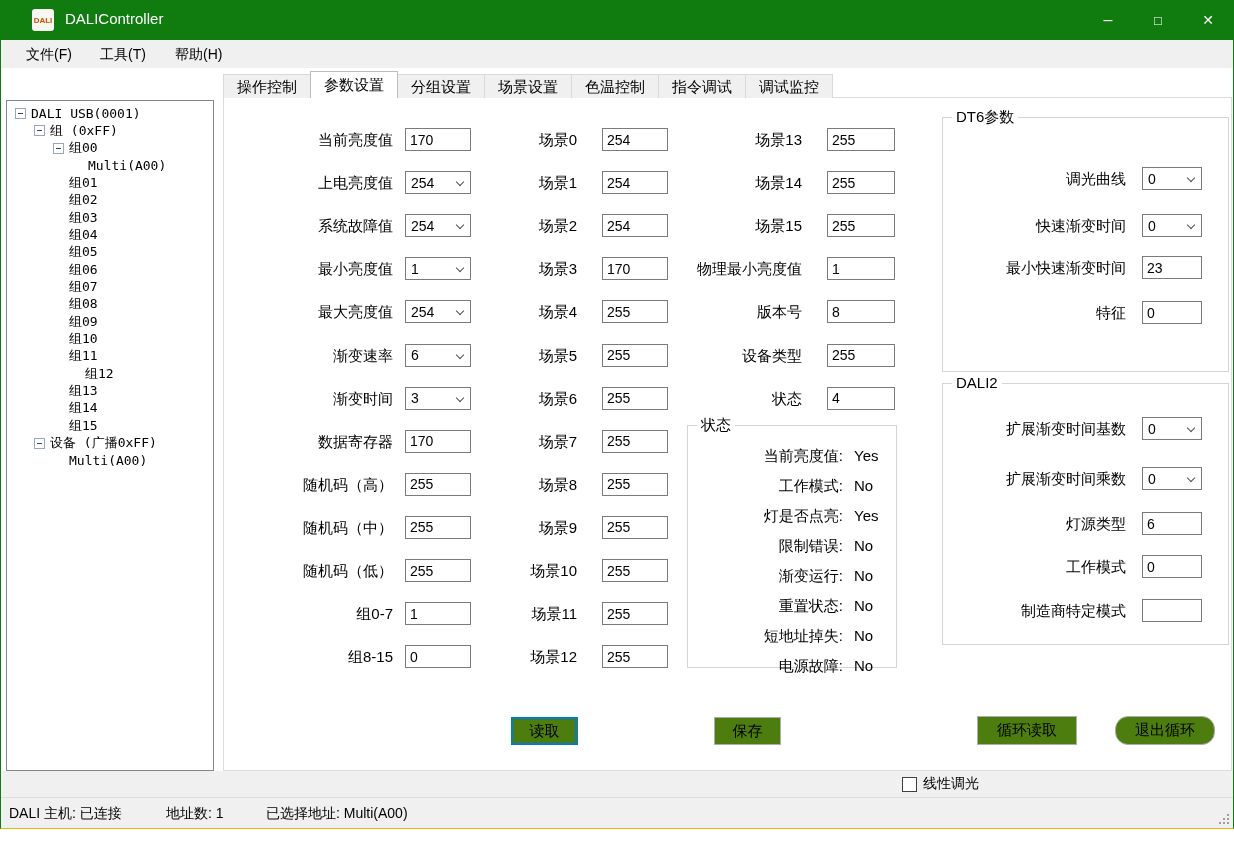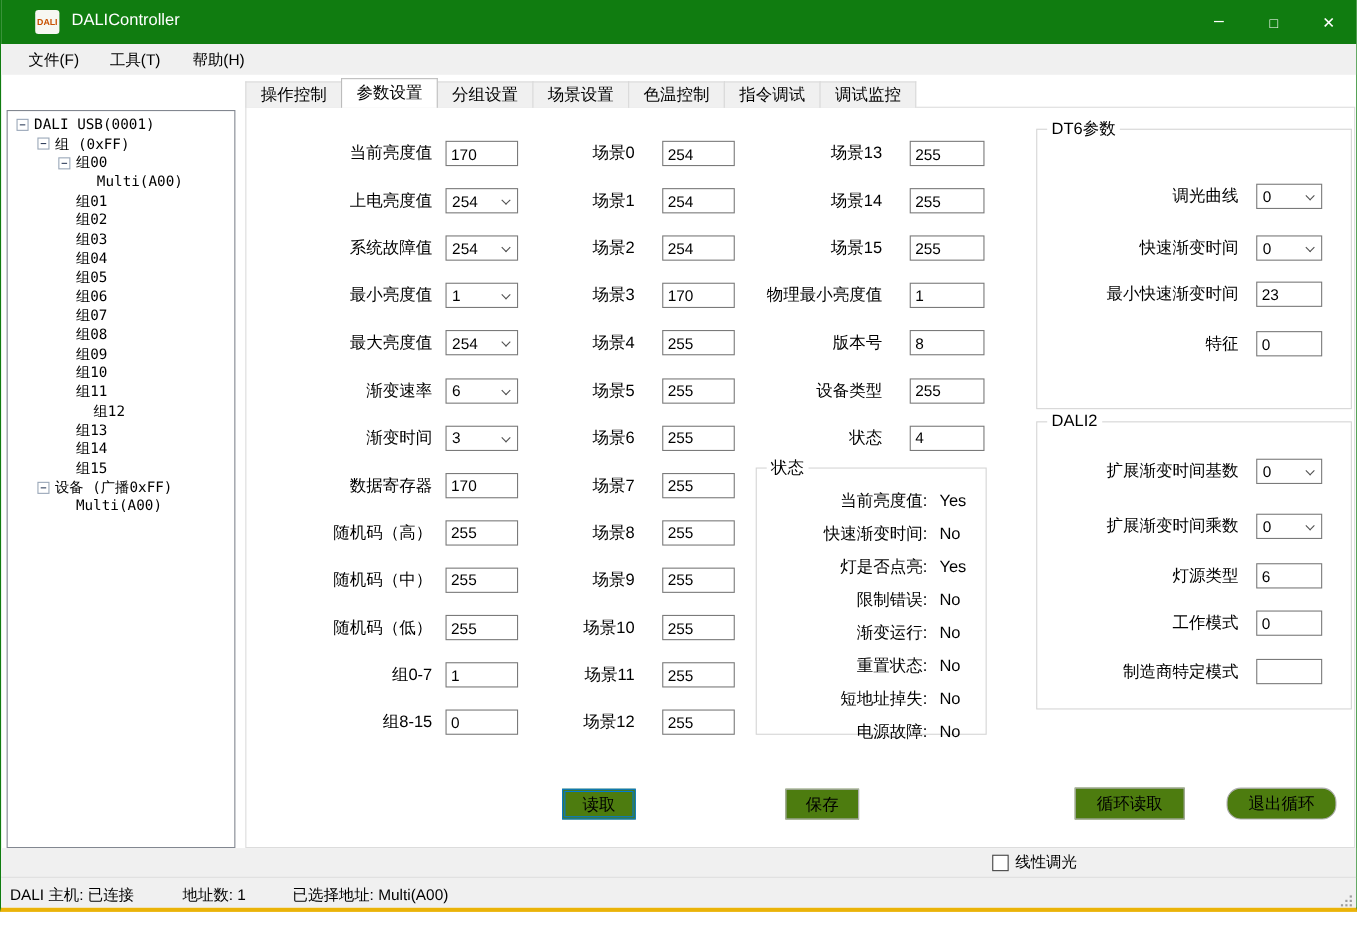--- a/index.html
+++ b/index.html
@@ -1,20 +1,20 @@
 <!DOCTYPE html>
 <html><head>
 <meta charset="utf-8">
 <style>
   * { margin:0; padding:0; box-sizing:border-box; }
   html,body { width:1234px; height:860px; background:#ffffff;
     font-family:"Liberation Sans","DejaVu Sans",sans-serif; color:#000; }
   .window { position:absolute; left:0; top:0; width:1234px; height:829px;
     background:#fff; border-left:1px solid #107C10; border-right:1px solid #107C10;
-    border-bottom:4px solid #eab308; overflow:hidden; }
+    border-bottom:1px solid #eab308; overflow:hidden; }
 
   
   .titlebar { position:absolute; left:0; top:0; width:100%; height:40px; background:#107C10; }
   .app-icon { position:absolute; left:31px; top:9px; width:22px; height:22px; background:#f7f7f2;
     border-radius:3px; display:flex; align-items:center; justify-content:center;
     font-size:8px; font-weight:bold; color:#c85000; letter-spacing:0; }
   .title-text { position:absolute; left:64px; top:10px; color:#fff; font-size:15px; }
   .win-btn { position:absolute; top:0; width:50px; height:40px; display:flex;
     align-items:center; justify-content:center; color:#fff; }
   .win-btn.min { right:100px; font-size:16px; }
@@ -135,21 +135,21 @@
       <div class="tree-row" style="top: 351px; left: 46px;"><span class="tree-spacer"></span><span>Multi(A00)</span></div>
     </div>
 
   <div class="groupbox" id="gb-status" style="left:686px;top:425px;width:210px;height:243px;">
     <div class="gb-title">状态</div>
   <div class="srow" style="left: 0px; top: 20px; width: 205px;">
         <span class="slabel" style="width: 155px;">当前亮度值:</span>
         <span class="sval" style="left: 166px;">Yes</span>
       </div>
       <div class="srow" style="left: 0px; top: 50px; width: 205px;">
-        <span class="slabel" style="width: 155px;">快速渐变时间:</span>
+        <span class="slabel" style="width: 155px;">工作模式:</span>
         <span class="sval" style="left: 166px;">No</span>
       </div>
       <div class="srow" style="left: 0px; top: 80px; width: 205px;">
         <span class="slabel" style="width: 155px;">灯是否点亮:</span>
         <span class="sval" style="left: 166px;">Yes</span>
       </div>
       <div class="srow" style="left: 0px; top: 110px; width: 205px;">
         <span class="slabel" style="width: 155px;">限制错误:</span>
         <span class="sval" style="left: 166px;">No</span>
       </div>

